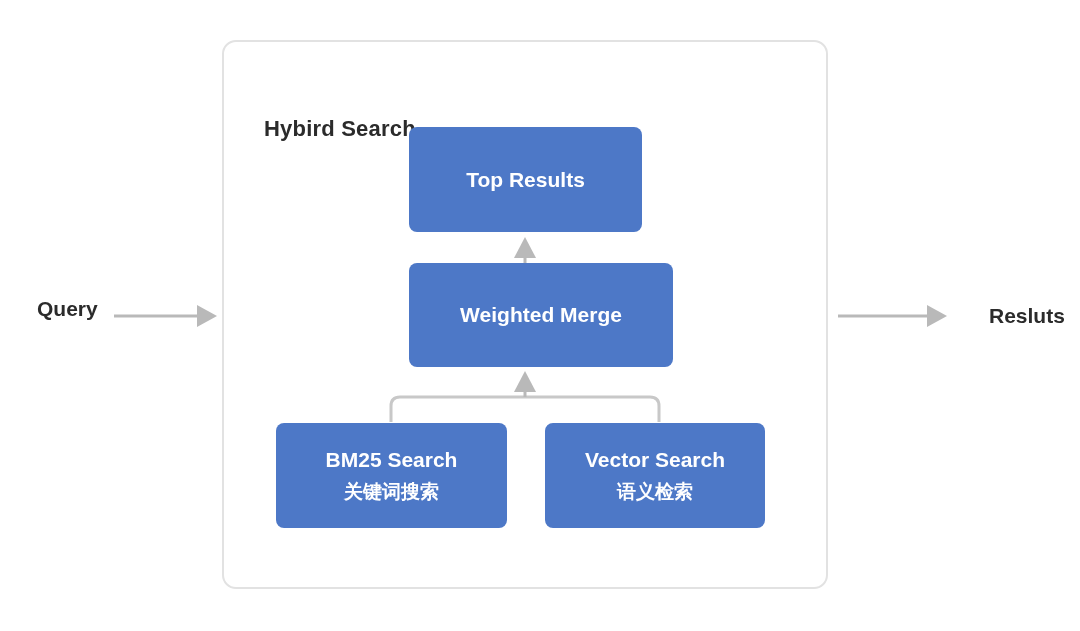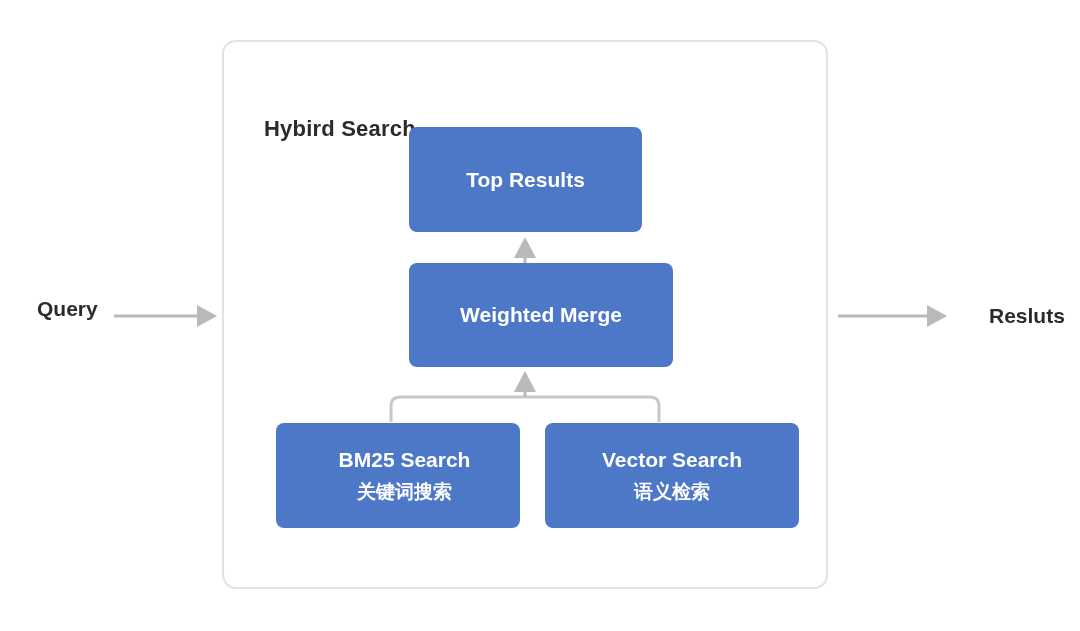--- a/index.html
+++ b/index.html
@@ -60,22 +60,22 @@
     flex-direction: column;
     align-items: center;
     justify-content: center;
     text-align: center;
     font-weight: 700;
   }
   .node .node-label { font-size: 21px; line-height: 1.2; }
   .node .node-sublabel { font-size: 19px; line-height: 1.2; margin-top: 9px; }
   #node-top-results   { left: 409px; top: 127px; width: 233px; height: 105px; }
   #node-weighted-merge{ left: 409px; top: 263px; width: 264px; height: 104px; }
-  #node-bm25          { left: 276px; top: 423px; width: 231px; height: 105px; padding-left: 13px; }
-  #node-vector        { left: 545px; top: 423px; width: 254px; height: 105px; }
+  #node-bm25          { left: 276px; top: 423px; width: 231px; height: 105px; }
+  #node-vector        { left: 545px; top: 423px; width: 220px; height: 105px; }
   .io-label {
     position: absolute;
     z-index: 4;
     font-size: 21px;
     font-weight: 700;
     color: var(--label-text, #2b2b2b);
     line-height: 24px;
   }
   #query-label   { left: 37px;  top: 297px; }
   #results-label { left: 989px; top: 304px; }

